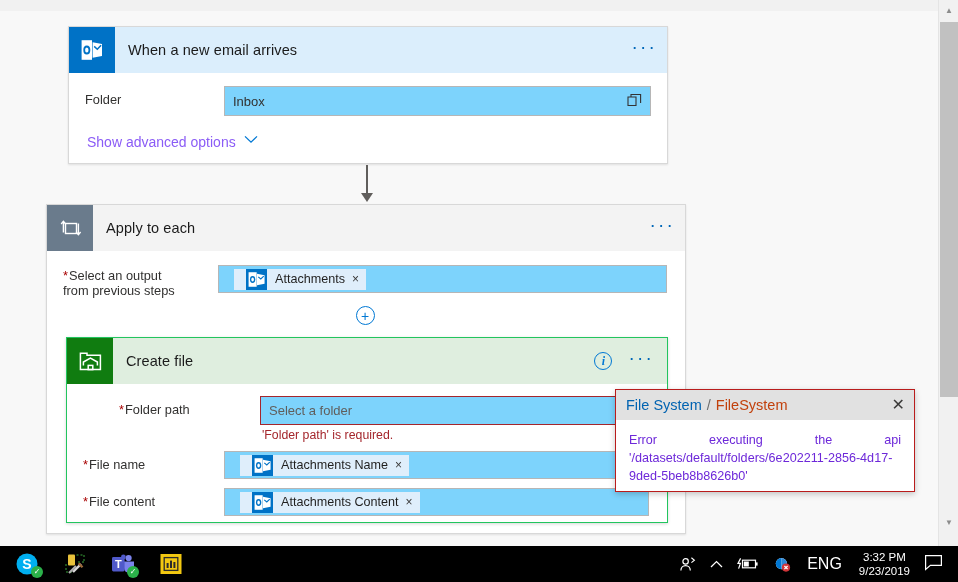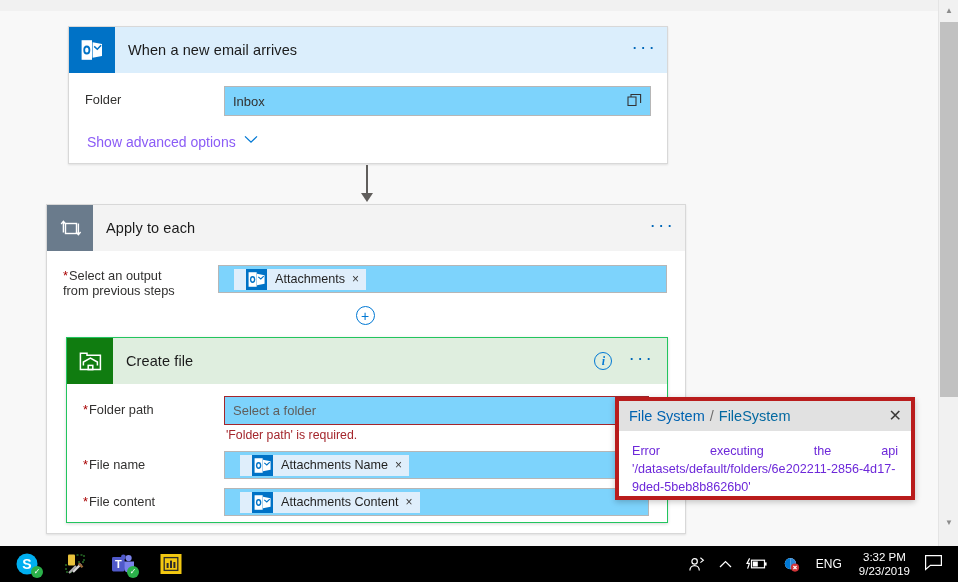--- a/index.html
+++ b/index.html
@@ -163,33 +163,32 @@
     border: 1px solid #22c55e;
     box-shadow: 0 1px 3px rgba(0,0,0,.16);
   }
   #createfile-card .card-header { background: #dfeedf; }
   #cf-icon-box { background: #107c10; }
 
   
   .flyout {
     position: absolute;
     background: #ffffff;
-    border: 4px solid #b91c1c;
+    border: 1px solid #b91c1c;
     box-shadow: 0 2px 6px rgba(0,0,0,.22);
     z-index: 40;
-    margin-top: 8px;
   }
   .flyout-head {
     background: #e1e1e1; height: 30px;
     display: flex; align-items: center;
     padding: 0 9px 0 10px;
   }
   .flyout-title { font-size: 14.5px; color: #0063b1; }
   .flyout-sep { font-size: 14.5px; color: #6e6e6e; margin: 0 5px; }
-  .flyout-sub { font-size: 14.5px; color: #0369a1; }
+  .flyout-sub { font-size: 14.5px; color: #c2410c; }
   .flyout-close {
     margin-left: auto; color: #3b3a39; font-size: 16px;
     line-height: 1; cursor: pointer; font-weight: 300;
   }
   .flyout-body {
     padding: 11px 13px 14px 13px;
     font-size: 12.6px; color: #6d28d9;
     line-height: 18px;
     text-align: justify;
     text-align-last: left;
@@ -211,21 +210,21 @@
     position: relative; cursor: pointer;
   }
   .tb-right {
     margin-left: auto; display: flex; align-items: center;
     padding-right: 6px; height: 36px;
   }
   .tray-ico {
     display: flex; align-items: center; justify-content: center;
     height: 36px; padding: 0 7px; color: #ffffff; cursor: pointer;
   }
-  .tray-lang { color: #fff; font-size: 12px; padding: 0 9px; }
+  .tray-lang { color: #fff; font-size: 16px; padding: 0 9px; }
   .tray-clock {
     color: #fff; font-size: 11.5px; line-height: 14px;
     text-align: center; padding: 0 8px; cursor: pointer;
   }
   .tray-notify { padding: 0 9px 0 6px; cursor: pointer; }
   .badge-check {
     position: absolute; right: 7px; bottom: 4px;
     width: 12px; height: 12px; border-radius: 50%;
     background: #2bb14a; display: flex; align-items: center; justify-content: center;
     color: #fff; font-size: 8px; line-height: 1;
@@ -345,21 +344,21 @@
         </div>
         <div class="card-title">Create file</div>
         <div class="hdr-right" style="right:13px; gap:16px;">
           <div class="info-circle">i</div>
           <div class="ellipsis">···</div>
         </div>
       </div>
 
       <div class="card-body" style="padding:0 18px 12px 16px;">
 
-        <div class="field-row" style="padding-top:12px;">
+        <div class="field-row" style="padding-top:12px;margin-left:36px;">
           <div class="field-label" style="width:141px; flex:0 0 141px;">
             <span class="req">*</span><span>Folder path</span>
           </div>
           <div class="field-ctl">
             <div class="textbox err">
               <span class="ph">Select a folder</span>
             </div>
             <div class="err-msg">'Folder path' is required.</div>
           </div>
         </div>

